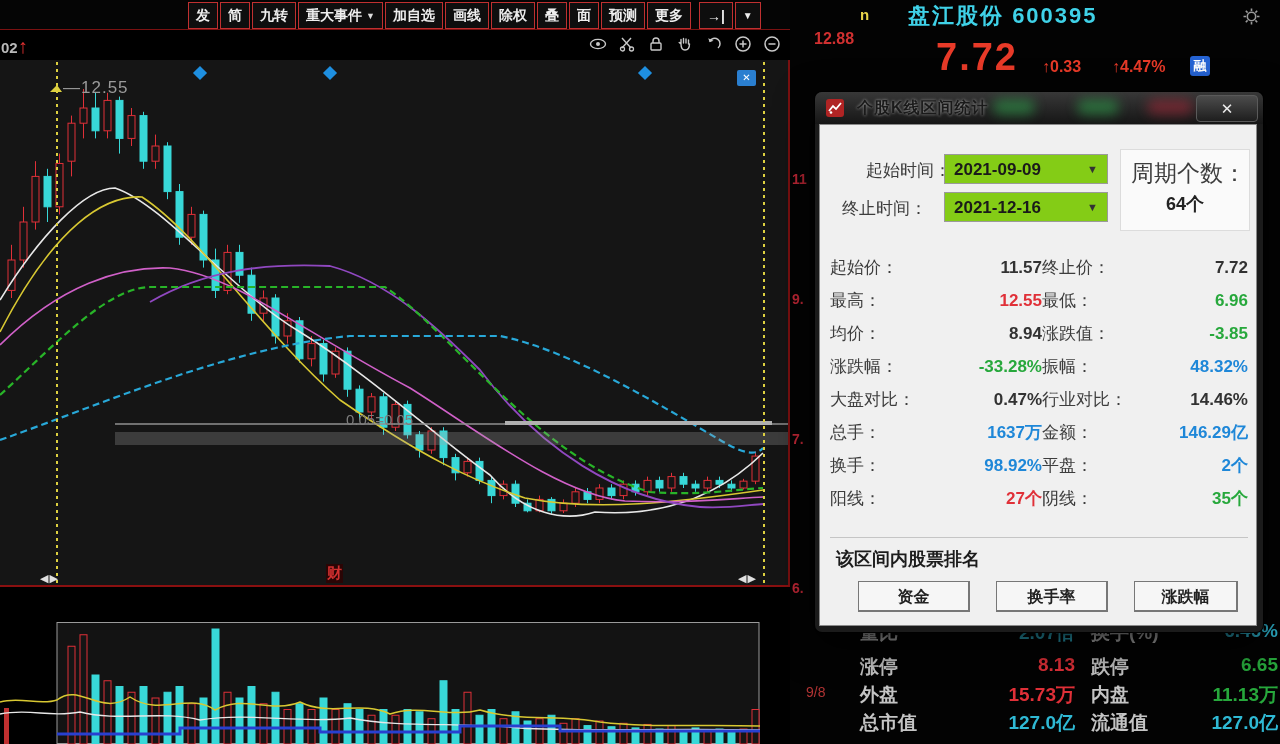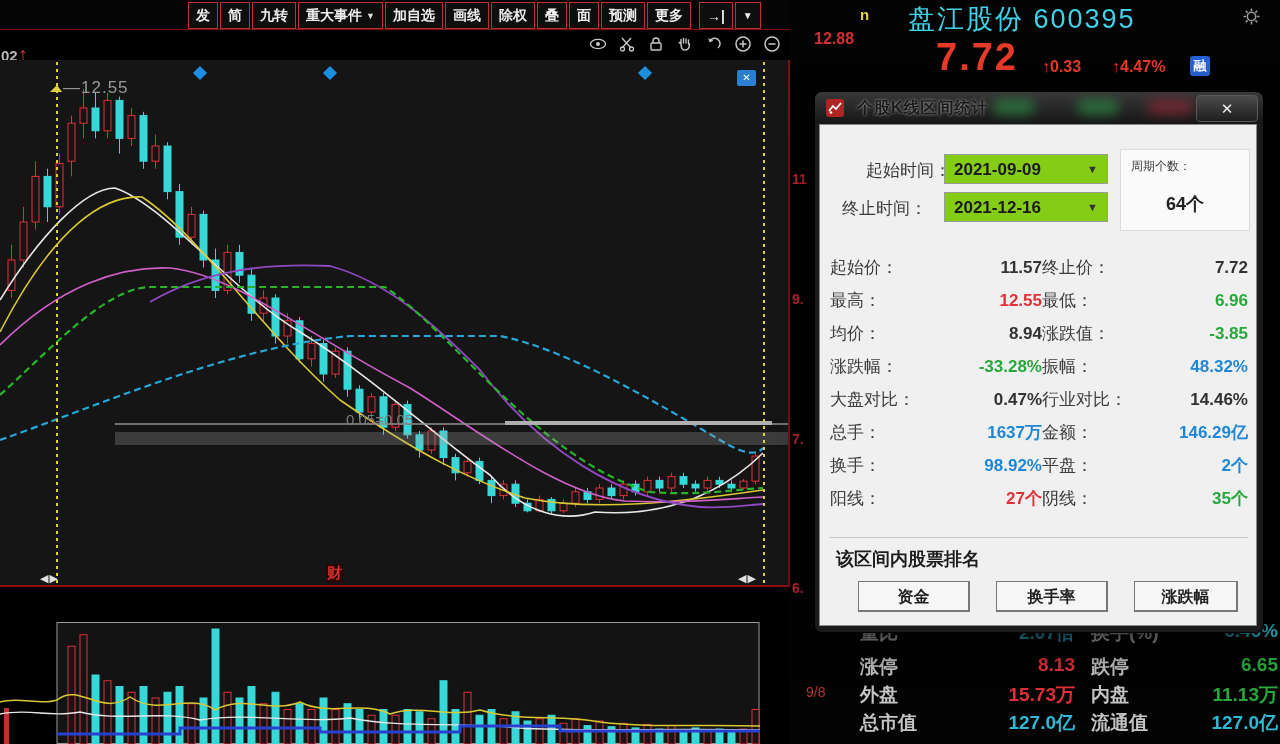--- a/index.html
+++ b/index.html
@@ -7,21 +7,21 @@
           font-family:"Liberation Sans","DejaVu Sans",sans-serif;}
   
   .topbar{position:absolute;left:0;top:0;width:790px;height:30px;background:#050505;
           border-bottom:1px solid #7a1111;box-sizing:border-box;}
   .tb-strip{position:absolute;left:188px;top:2px;display:flex;gap:2px;}
   .tbb{height:25px;background:#0e0e0e;border:1px solid #c03030;color:#eee;font-weight:bold;
        font-size:14px;padding:0 7px;display:flex;align-items:center;gap:4px;white-space:nowrap;}
   .tbb .arr{font-size:9px;color:#ddd;}
   
   .toolrow{position:absolute;left:0;top:31px;width:790px;height:28px;background:#000;}
-  .price-frag{position:absolute;left:1px;top:12px;color:#b9b9b9;font-size:15px;font-weight:bold;}
+  .price-frag{position:absolute;left:1px;top:4px;color:#b9b9b9;font-size:15px;font-weight:bold;}
   .price-frag .up{color:#e03030;font-size:20px;font-weight:bold;}
   .tool-icons{position:absolute;right:8px;top:3px;display:flex;gap:9px;}
   .ticon{width:20px;height:20px;display:flex;align-items:center;justify-content:center;}
   
   .kline{position:absolute;left:0;top:60px;width:790px;height:525px;background:#151515;
          border-right:2px solid #7a1010;box-sizing:border-box;}
   .kline svg{position:absolute;left:0;top:0;}
   .high-label{position:absolute;left:63px;top:18px;color:#9a9a9a;font-size:17px;letter-spacing:1px;}
   .ann-label{position:absolute;left:346px;top:351px;color:#7d7d7d;font-size:15px;}
   .chart-close{position:absolute;left:737px;top:10px;width:19px;height:16px;background:#2a7fd0;
@@ -29,22 +29,22 @@
   .cn-axis{position:absolute;left:326px;top:504px;color:#d23030;font-size:15px;font-weight:bold;
            background:#2a0505;padding:0 1px;}
   .handle{position:absolute;top:512px;color:#e0e0e0;font-size:11px;letter-spacing:1px;}
   .redline{position:absolute;left:0;top:585px;width:790px;height:2px;background:#8a1010;}
   .tick{position:absolute;color:#c22736;font-size:14px;font-weight:bold;z-index:5;}
   
   .vol{position:absolute;left:0;top:622px;width:790px;height:122px;}
   
   .rpanel{position:absolute;left:790px;top:0;width:490px;height:744px;background:#030303;}
   .nbadge{position:absolute;left:70px;top:6px;color:#e8d44a;font-weight:bold;font-size:15px;}
-  .stock-title{position:absolute;left:118px;top:1px;width:320px;color:#3fd2e8;font-size:27px;
-               font-weight:normal;letter-spacing:2px;white-space:nowrap;}
+  .stock-title{position:absolute;left:118px;top:1px;width:320px;color:#3fd2e8;font-size:22px;
+               font-weight:bold;letter-spacing:2px;white-space:nowrap;}
   .gear{position:absolute;left:452px;top:7px;}
   .axis-top{position:absolute;left:24px;top:30px;color:#d03030;font-size:16px;font-weight:bold;}
   .big-price{position:absolute;left:146px;top:36px;color:#e83a28;font-size:38px;font-weight:bold;letter-spacing:2px;}
   .chg{position:absolute;left:252px;top:58px;color:#e83a28;font-size:16px;font-weight:bold;}
   .pct{position:absolute;left:322px;top:58px;color:#e83a28;font-size:16px;font-weight:bold;}
   .mbadge{position:absolute;left:400px;top:56px;width:20px;height:20px;background:#2563d4;color:#fff;
           font-size:13px;font-weight:bold;text-align:center;line-height:20px;border-radius:3px;}
   .qrow{position:absolute;left:0;width:490px;height:24px;font-size:19px;font-weight:bold;white-space:nowrap;}
   .qrow .l1{position:absolute;left:70px;color:#c4c4c4;}
   .qrow .v1{position:absolute;left:140px;width:145px;text-align:right;}
@@ -63,21 +63,21 @@
   .dlg-close{position:absolute;right:5px;top:3px;width:62px;height:27px;border-radius:4px;
              background:linear-gradient(#4c4c4c,#1e1e1e);border:1px solid #5a5a5a;color:#eee;
              font-size:15px;font-weight:bold;text-align:center;line-height:26px;box-sizing:border-box;}
   .dlg-body{position:absolute;left:4px;top:32px;width:438px;height:502px;background:#f0f0f0;
             border:1px solid #8a8a8a;box-sizing:border-box;}
   .dl-label{position:absolute;font-size:17px;color:#3d3d3d;}
   .fld{position:absolute;width:164px;height:30px;background:#84cc16;border:1px solid #9a9a9a;box-sizing:border-box;}
   .fld .val{position:absolute;left:9px;top:5px;font-size:17px;font-weight:bold;color:#1a1a1a;}
   .fld .dn{position:absolute;right:9px;top:8px;font-size:11px;color:#333;}
   .period{position:absolute;left:300px;top:24px;width:128px;height:80px;background:#fafafa;border:1px solid #dcdcdc;}
-  .period .pl{position:absolute;left:10px;top:8px;font-size:12px;color:#3d3d3d;}
+  .period .pl{position:absolute;left:10px;top:8px;font-size:23px;color:#3d3d3d;}
   .period .pv{position:absolute;left:0;top:42px;width:100%;text-align:center;font-size:18px;color:#222;font-weight:bold;}
   .stats{position:absolute;left:10px;top:126px;width:418px;}
   .srow{display:grid;grid-template-columns:104px 108px 116px 90px;height:33px;line-height:33px;font-size:17px;}
   .slabel{text-align:left;color:#3d3d3d;}
   .sval{text-align:right;font-weight:bold;}
   .divider{position:absolute;left:10px;top:412px;width:418px;border-top:1px solid #c5c5c5;}
   .rank-title{position:absolute;left:16px;top:422px;font-size:18px;font-weight:bold;color:#1c1c1c;}
   .dbtn{position:absolute;top:456px;height:31px;background:#f6f6f6;border:1px solid #777;
         border-right-width:2px;border-bottom-width:2px;font-size:16px;font-weight:bold;color:#222;
         text-align:center;line-height:29px;box-sizing:border-box;}

